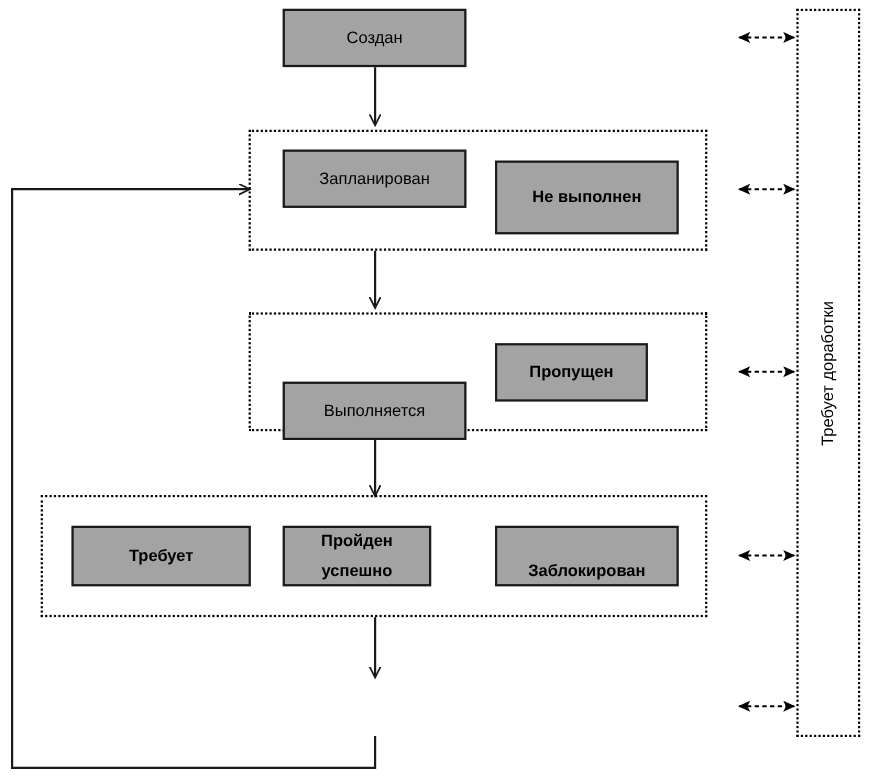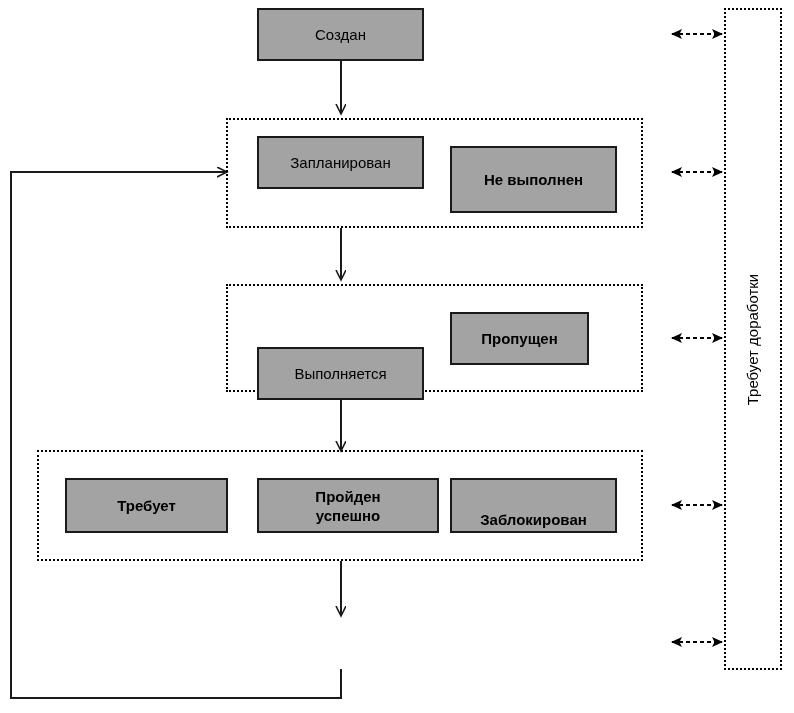--- a/index.html
+++ b/index.html
@@ -143,21 +143,21 @@
   <div class="node bold" style="left:450px; top:312px; width:139px; height:53px;text-align:center;">
     <span>Пропущен</span>
   </div>
 
   <div class="grp" style="left:37px; top:450px; width:606px; height:111px;"></div>
 
   <div class="node bold" style="left:65px; top:478px; width:163px; height:55px;">
     <span>Требует</span>
   </div>
 
-  <div class="node bold" style="left:257px; top:478px; width:182px; height:55px; flex-direction:column;">
+  <div class="node bold" style="left:257px; top:478px; width:135px; height:55px; flex-direction:column;justify-content:space-between;">
     <span>Пройден</span>
     <span>успешно</span>
   </div>
 
   <div class="node bold" style="left:450px; top:478px; width:167px; height:55px;align-items:flex-end;">
     <span>Заблокирован</span>
   </div>
 
 
   <div class="rightpanel" style="left:724px; top:8px; width:58px; height:662px;">

